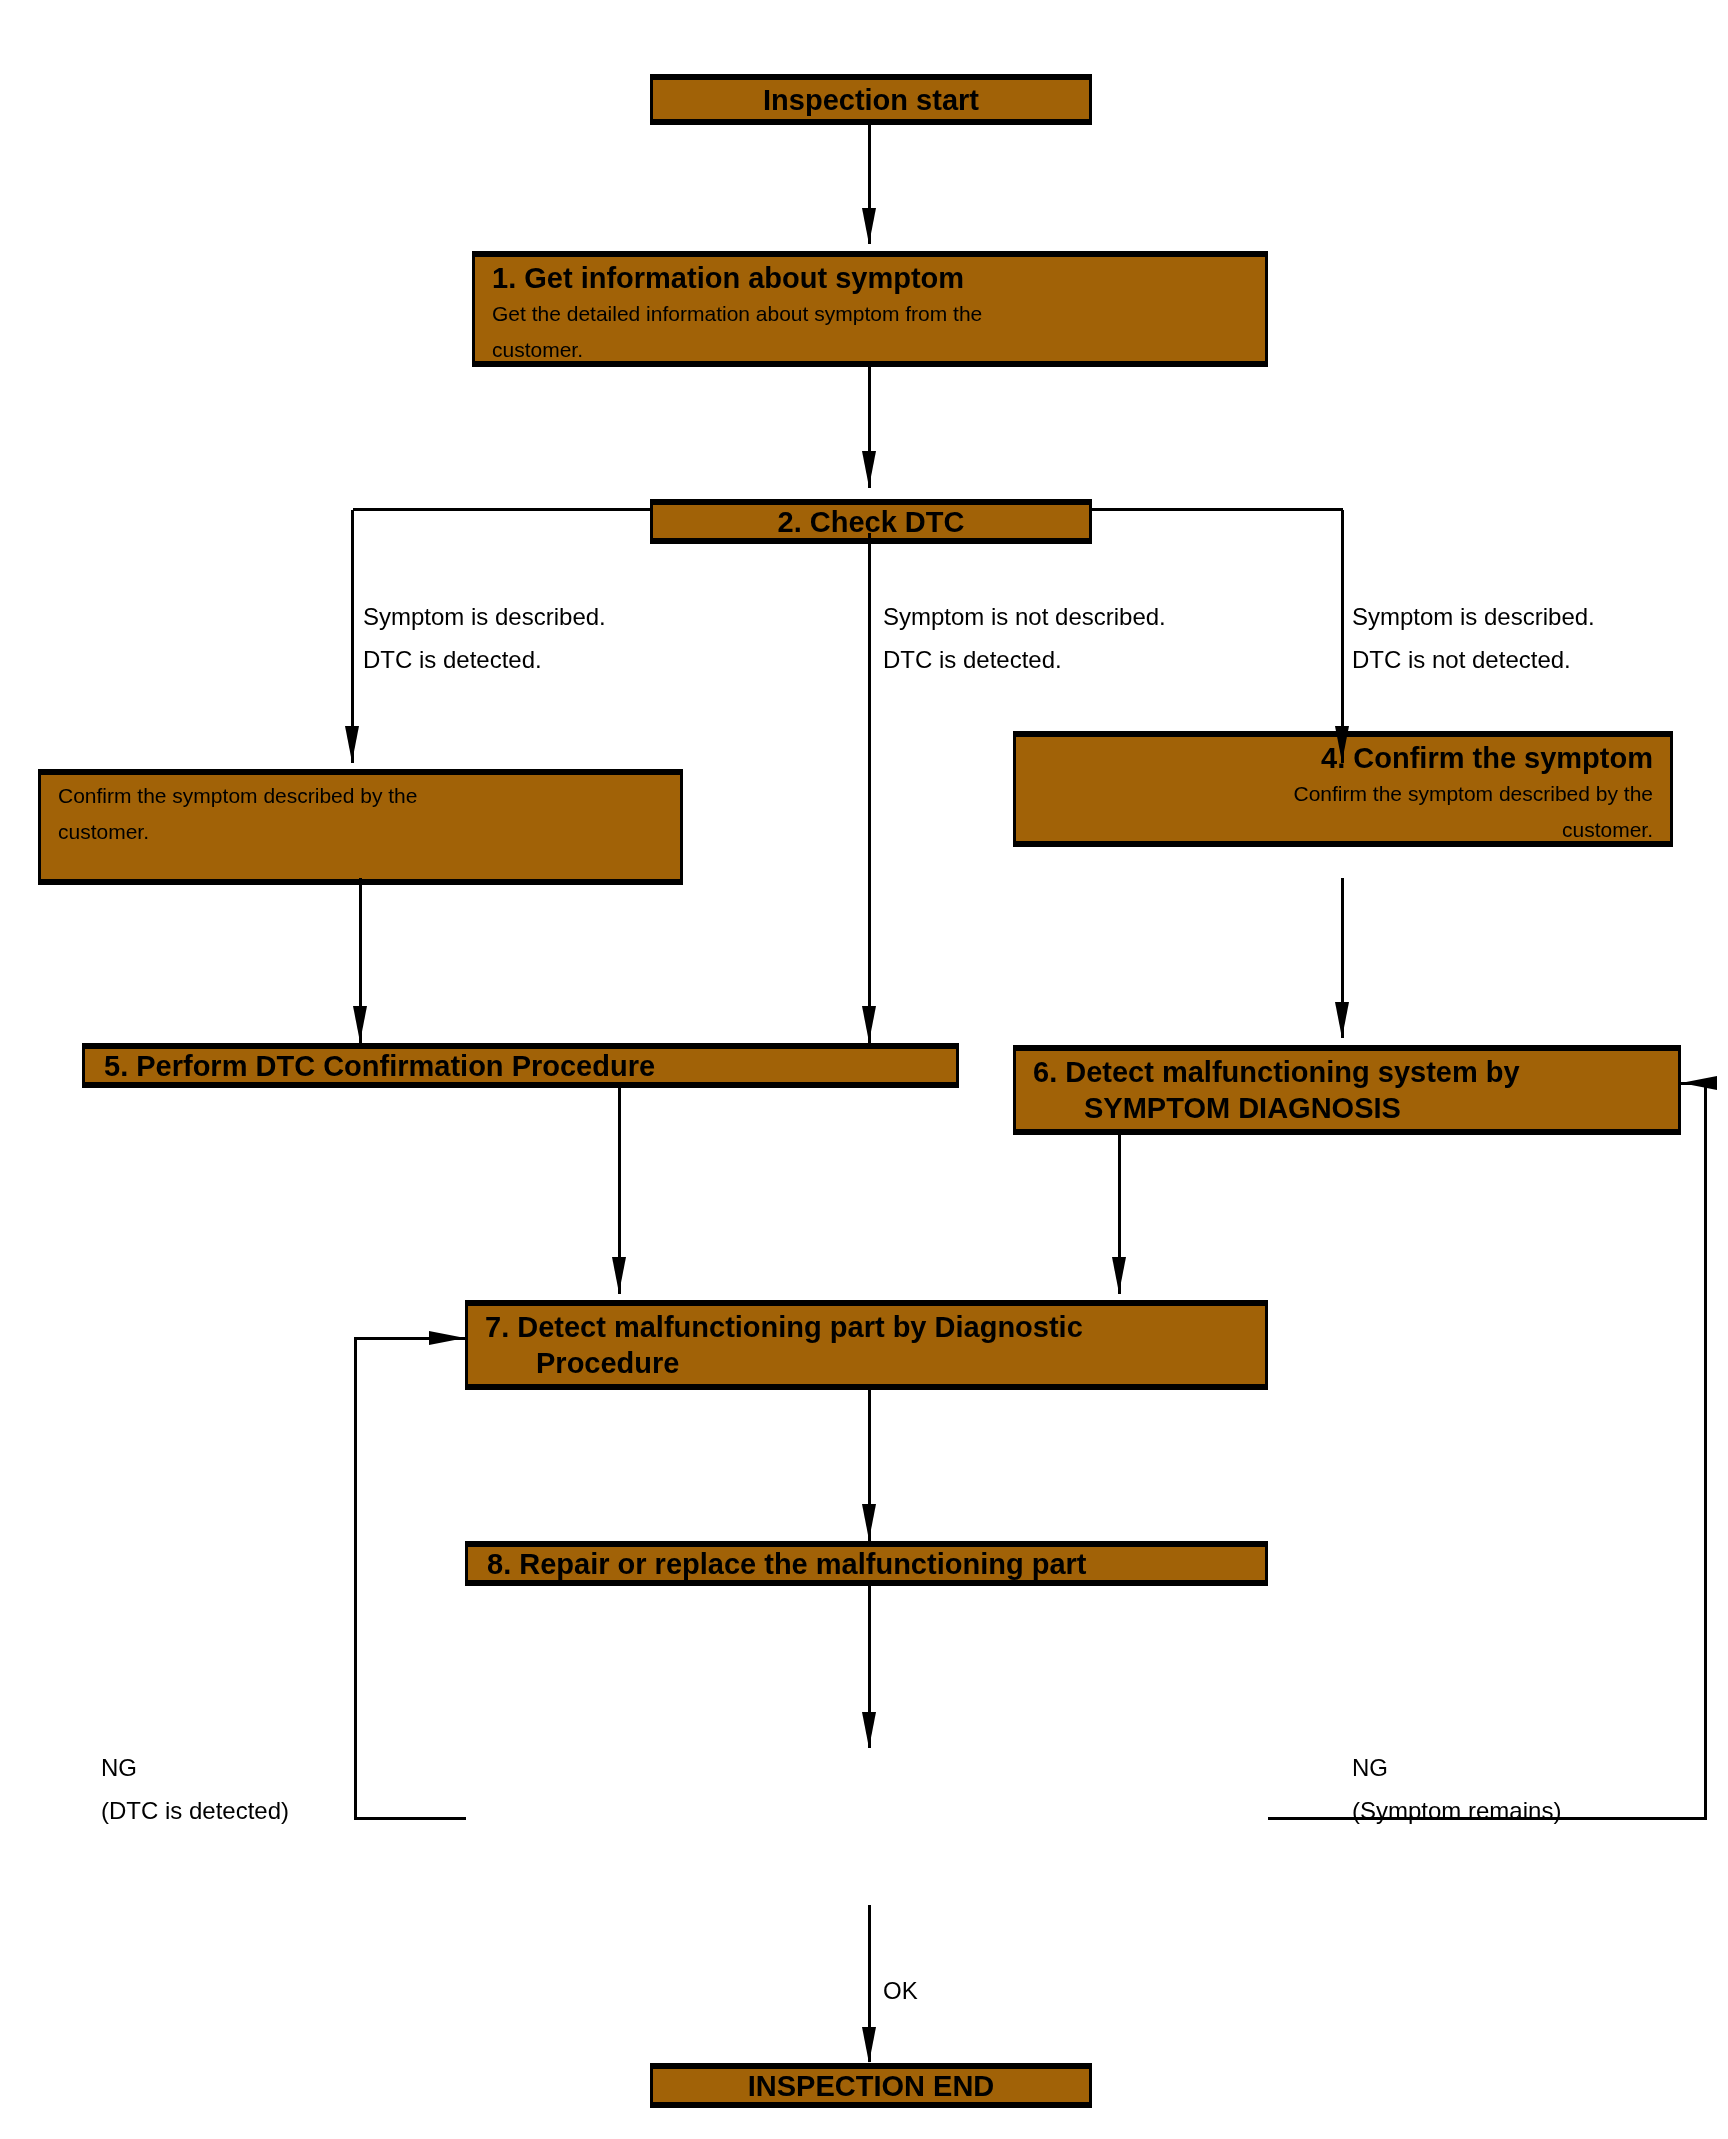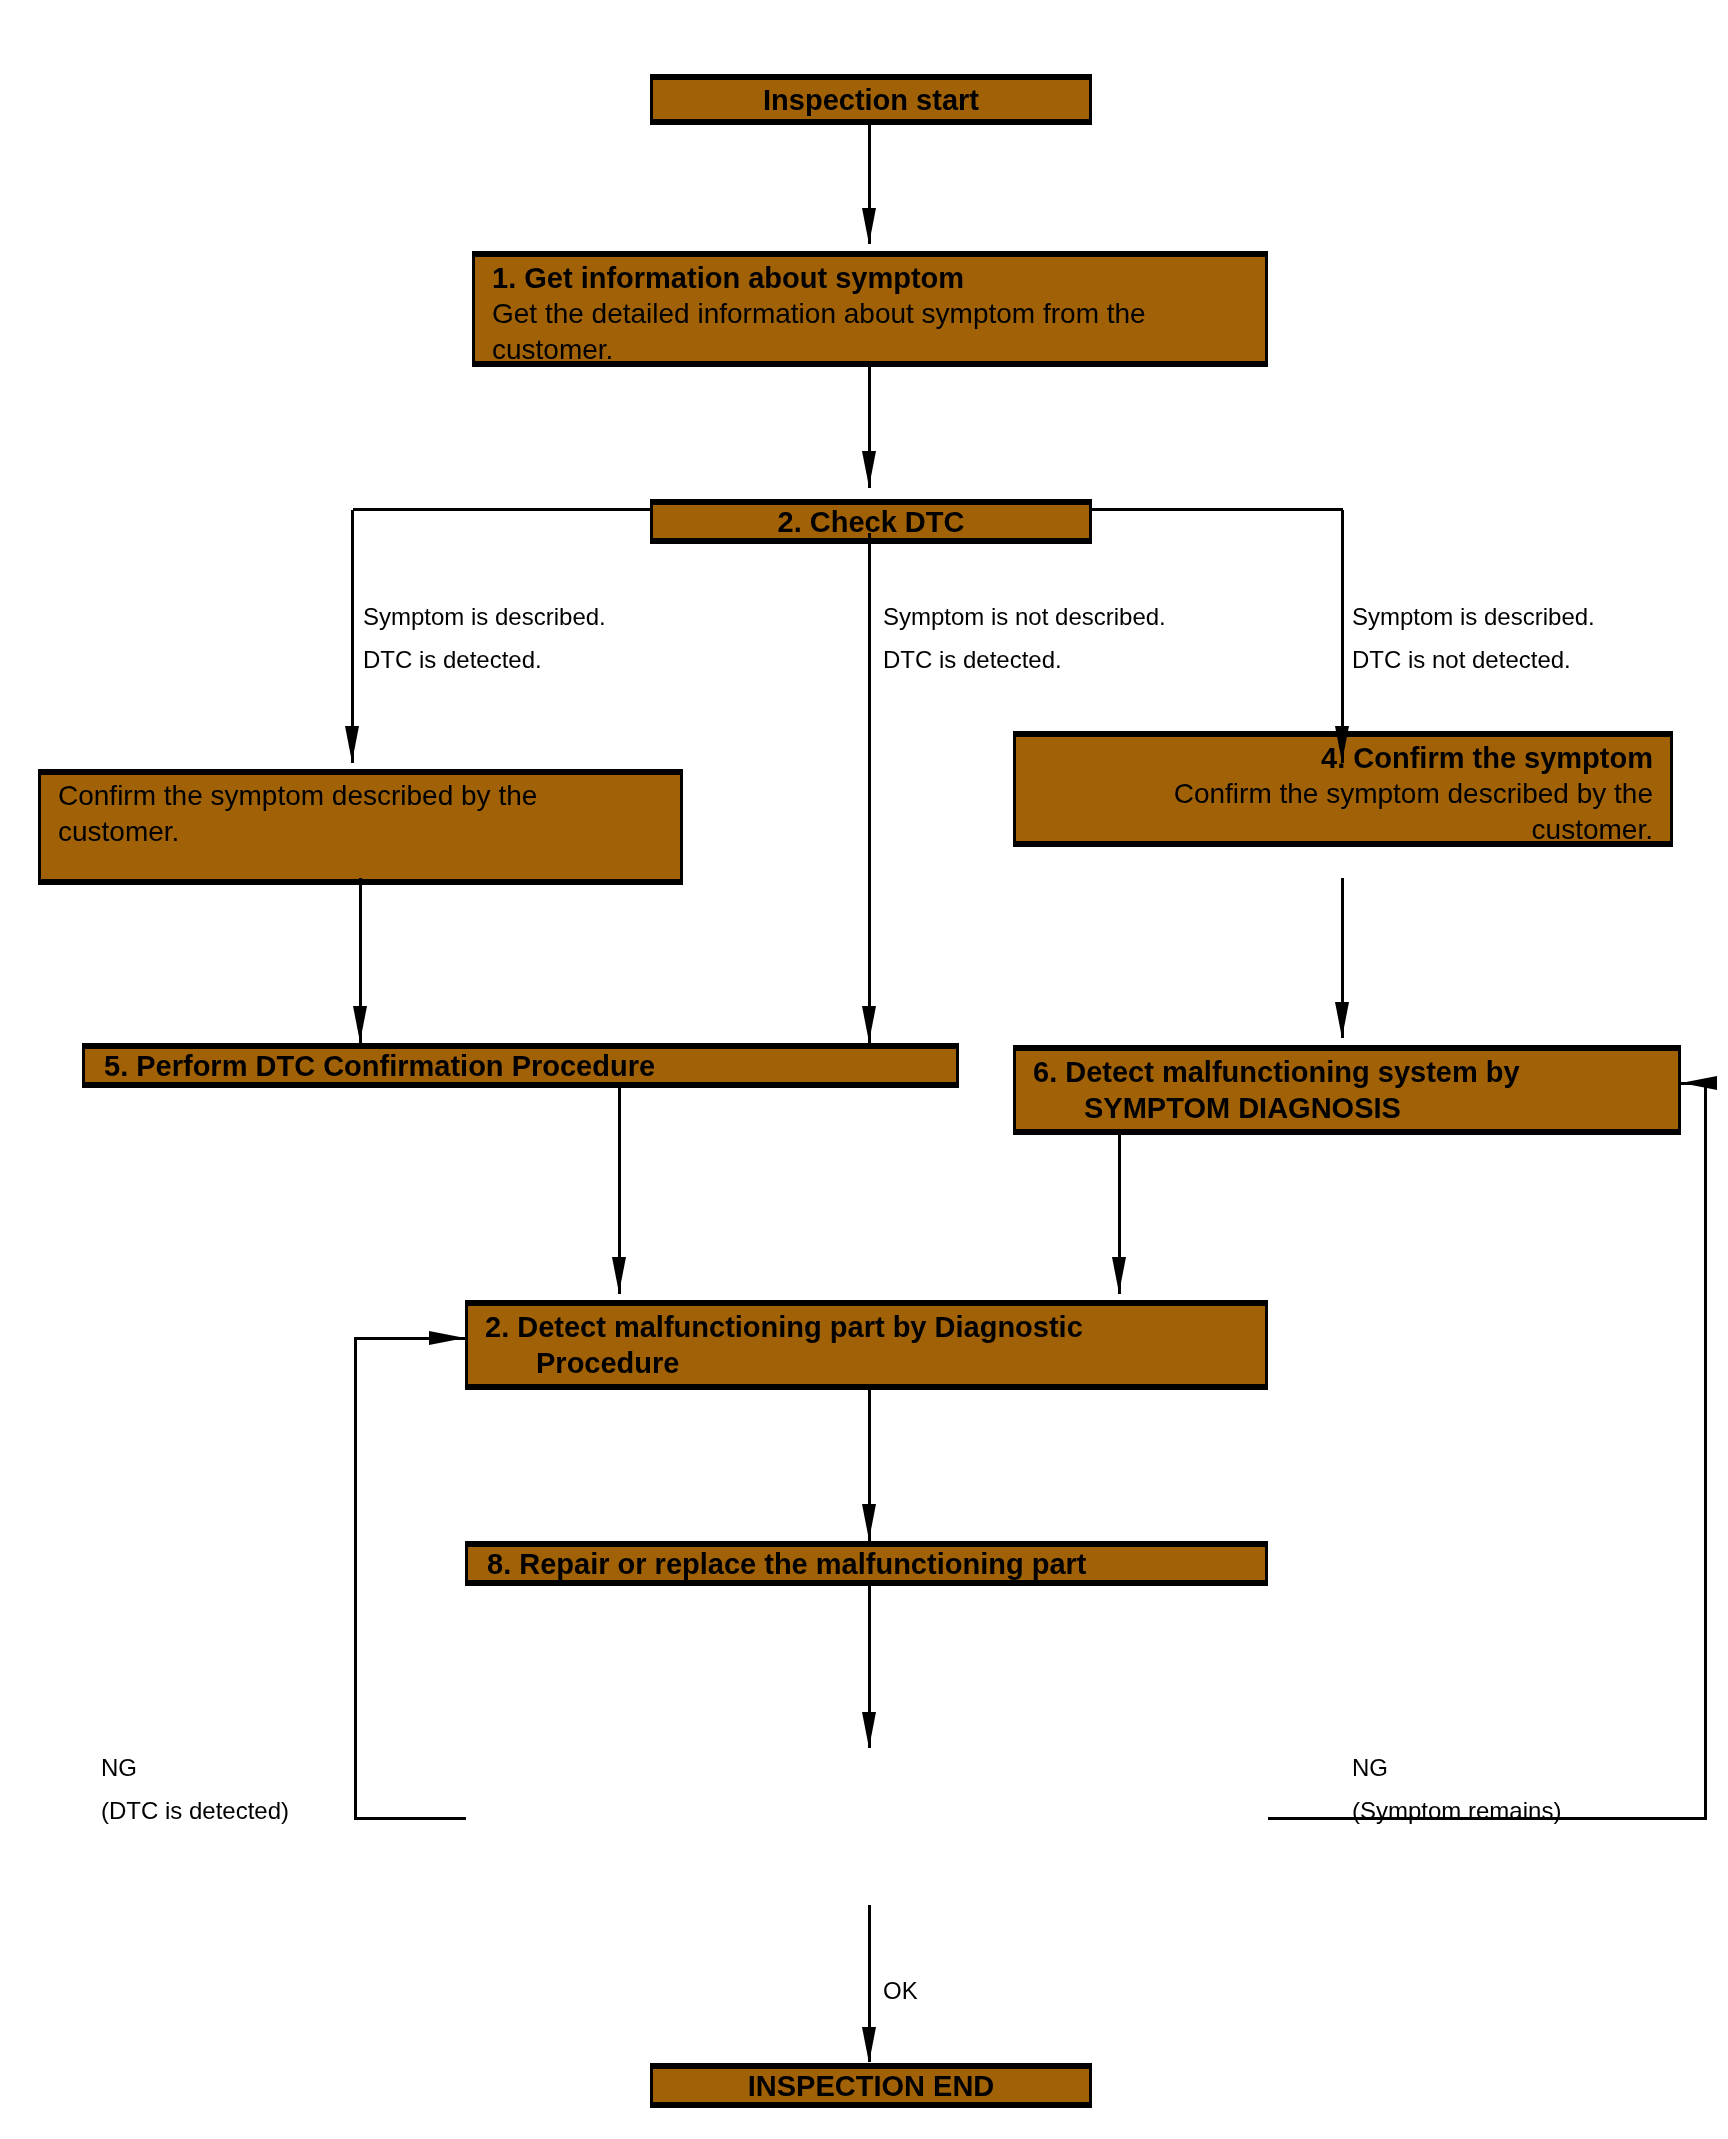--- a/index.html
+++ b/index.html
@@ -27,21 +27,21 @@
     white-space:nowrap;
   }
   .node .t2{
     font-size:29px;
     font-weight:bold;
     line-height:36px;
     padding-left:51px;
     white-space:nowrap;
   }
   .node .b{
-    font-size:28px;
+    font-size:21px;
     font-weight:normal;
     line-height:36px;
     white-space:nowrap;
   }
   .node.multi{ padding:2.6px 17px 0 17px;margin-top:7px; }
   .node.single{
     display:flex;
     align-items:center;
     justify-content:center;
   }
@@ -107,21 +107,21 @@
   <div class="node single leftalign" style="left:38px;top:1043px;width:877px;height:45px;margin-left:44px;">
     <span class="t">5. Perform DTC Confirmation Procedure</span>
   </div>
 
   <div class="node multi" style="left:1013px;top:1038px;width:668px;height:90px;">
     <div class="t">6. Detect malfunctioning system by</div>
     <div class="t2">SYMPTOM DIAGNOSIS</div>
   </div>
 
   <div class="node multi" style="left:465px;top:1293px;width:803px;height:90px;">
-    <div class="t">2. Detect malfunctioning part by Diagnostic</div>
+    <div class="t">7. Detect malfunctioning part by Diagnostic</div>
     <div class="t2">Procedure</div>
   </div>
 
   <div class="node single leftalign" style="left:465px;top:1541px;width:803px;height:45px;">
     <span class="t">8. Repair or replace the malfunctioning part</span>
   </div>
 
 
   <div class="node single" style="left:650px;top:2063px;width:442px;height:45px;">
     <span class="t">INSPECTION END</span>

